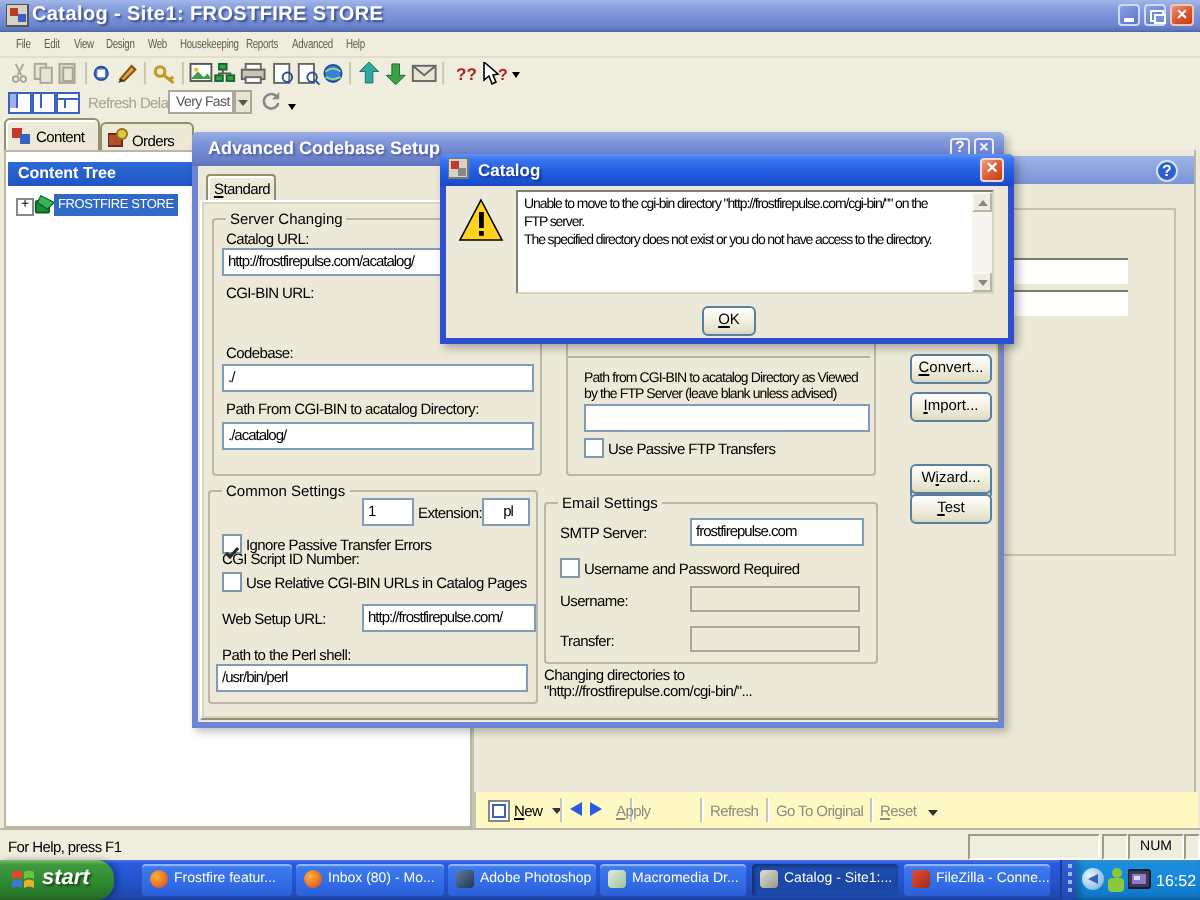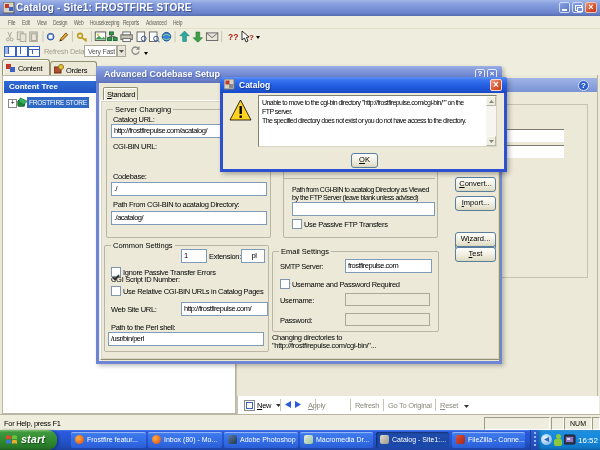--- a/index.html
+++ b/index.html
@@ -167,21 +167,21 @@
 <div class="ab" style="left:27px;top:97px;height:11px;background:#316AC5;color:#fff;font-size:6.5px;letter-spacing:-0.2px;line-height:11px;padding:0 2px;">FROSTFIRE STORE</div>
 
 <div class="ab" style="left:236px;top:75px;width:362px;height:339px;background:#ECE9D8;border-right:1px solid #B9B6A3;box-sizing:border-box;"></div>
 <div class="ab" style="left:238px;top:78px;width:359px;height:14px;background:linear-gradient(180deg,#9FB4E6,#7A93D6);"></div>
 <div class="ab" style="left:578px;top:80px;width:11px;height:11px;border-radius:50%;background:#2E5FD0;border:1px solid #D8E4F8;color:#fff;font-size:8px;line-height:9px;text-align:center;font-weight:bold;box-sizing:border-box;">?</div>
 <div class="ab" style="left:245px;top:104px;width:343px;height:174px;border:1px solid #C5C2AE;box-sizing:border-box;"></div>
 <div class="ab" style="left:507px;top:129px;width:57px;height:12px;background:#fff;border-top:1px solid #7A7A6E;"></div>
 <div class="ab" style="left:507px;top:145px;width:57px;height:12px;background:#fff;border-top:1px solid #7A7A6E;"></div>
 <div class="ab" style="left:236px;top:364px;width:1px;height:50px;background:#C5C2AE;"></div>
 
-<div class="ab" id="btoolbar" style="left:237px;top:396px;width:361px;height:18px;background:#ffffff;border-left:1px solid #C5C2AE;">
+<div class="ab" id="btoolbar" style="left:237px;top:396px;width:361px;height:18px;background:#fef9c3;border-left:1px solid #C5C2AE;">
   <div class="ab" style="left:6px;top:4px;width:9px;height:9px;border:1px solid #888;background:#fff;">
       <div class="ab" style="left:1px;top:1px;width:5px;height:5px;border:1px solid #3A62C0;"></div>
     </div>
   <div class="ab t75" style="left:19px;top:5px;"><span class="u">N</span>ew</div>
   <div class="ab" style="left:38px;top:8px;width:5px;height:3px;background:#333;clip-path:polygon(0 0,100% 0,50% 100%);"></div>
   <div class="sep" style="left:42px;top:3px;height:12px;"></div>
   <div class="ab" style="left:47px;top:5px;width:6px;height:7px;background:#2A5ADE;clip-path:polygon(100% 0,100% 100%,0 50%);"></div>
   <div class="ab" style="left:57px;top:5px;width:6px;height:7px;background:#2A5ADE;clip-path:polygon(0 0,0 100%,100% 50%);"></div>
   <div class="sep" style="left:77px;top:3px;height:12px;"></div>
   <div class="ab t75 gray" style="left:70px;top:5px;"><span class="u">A</span>pply</div>
@@ -283,35 +283,35 @@
   <div class="ab t75" style="left:6px;top:6px;margin-top:23px;">CGI Script ID Number:</div>
   <div class="tf" style="left:76px;top:3px;width:22px;height:11px;">1</div>
   <div class="ab t75" style="left:104px;top:6px;">Extension:</div>
   <div class="tf" style="left:136px;top:3px;width:20px;height:11px;text-align:center;">pl</div>
   <div class="cb" style="left:6px;top:21px;"><svg width="8" height="8" viewBox="0 0 8 8">
         <path d="M1 3.5 L3 5.5 L7 1" stroke="#2A2A2A" stroke-width="1.6" fill="none"></path>
       </svg></div>
   <div class="ab t75" style="left:18px;top:22px;">Ignore Passive Transfer Errors</div>
   <div class="cb" style="left:6px;top:40px;"></div>
   <div class="ab t75" style="left:18px;top:41px;">Use Relative CGI-BIN URLs in Catalog Pages</div>
-  <div class="ab t75" style="left:6px;top:59px;">Web Site URL:</div>
+  <div class="ab t75" style="left:6px;top:59px;">Web Setup URL:</div>
   <div class="tf" style="left:76px;top:56px;width:83px;height:11px;">http://frostfirepulse.com/</div>
   <div class="ab t75" style="left:6px;top:77px;">Path to the Perl shell:</div>
   <div class="tf" style="left:3px;top:86px;width:152px;height:11px;">/usr/bin/perl</div>
 </div>
 
 <div class="gb" style="left:272px;top:251px;width:165px;height:79px;">
   <div class="gl">Email Settings</div>
   <div class="ab t75" style="left:7px;top:10px;">SMTP Server:</div>
   <div class="tf" style="left:72px;top:7px;width:83px;height:11px;">frostfirepulse.com</div>
   <div class="cb" style="left:7px;top:27px;"></div>
   <div class="ab t75" style="left:19px;top:28px;">Username and Password Required</div>
   <div class="ab t75" style="left:7px;top:44px;">Username:</div>
   <div class="df" style="left:72px;top:41px;width:83px;height:11px;"></div>
-  <div class="ab t75" style="left:7px;top:64px;">Password:</div>
+  <div class="ab t75" style="left:7px;top:64px;">Transfer:</div>
   <div class="df" style="left:72px;top:61px;width:83px;height:11px;"></div>
 </div>
 <div class="ab t75" style="left:272px;top:333px;">Changing directories to</div>
 <div class="ab t75" style="left:272px;top:341px;">"http://frostfirepulse.com/cgi-bin/"...</div>
 
 <div class="ab" id="err" style="left:220px;top:77px;width:287px;height:95px;
 background:#ECE9D8;border:3px solid #2C50D0;border-radius:3px 3px 0 0;box-sizing:border-box;box-shadow:2px 2px 5px rgba(0,0,0,.3);">
 </div>
 <div class="ab" style="left:220px;top:77px;width:287px;height:16px;border-radius:3px 3px 0 0;
 background:linear-gradient(180deg,#5E92F8 0%,#3A76F0 18%,#2560E2 50%,#1C52D4 80%,#1A4AC4 100%);">

